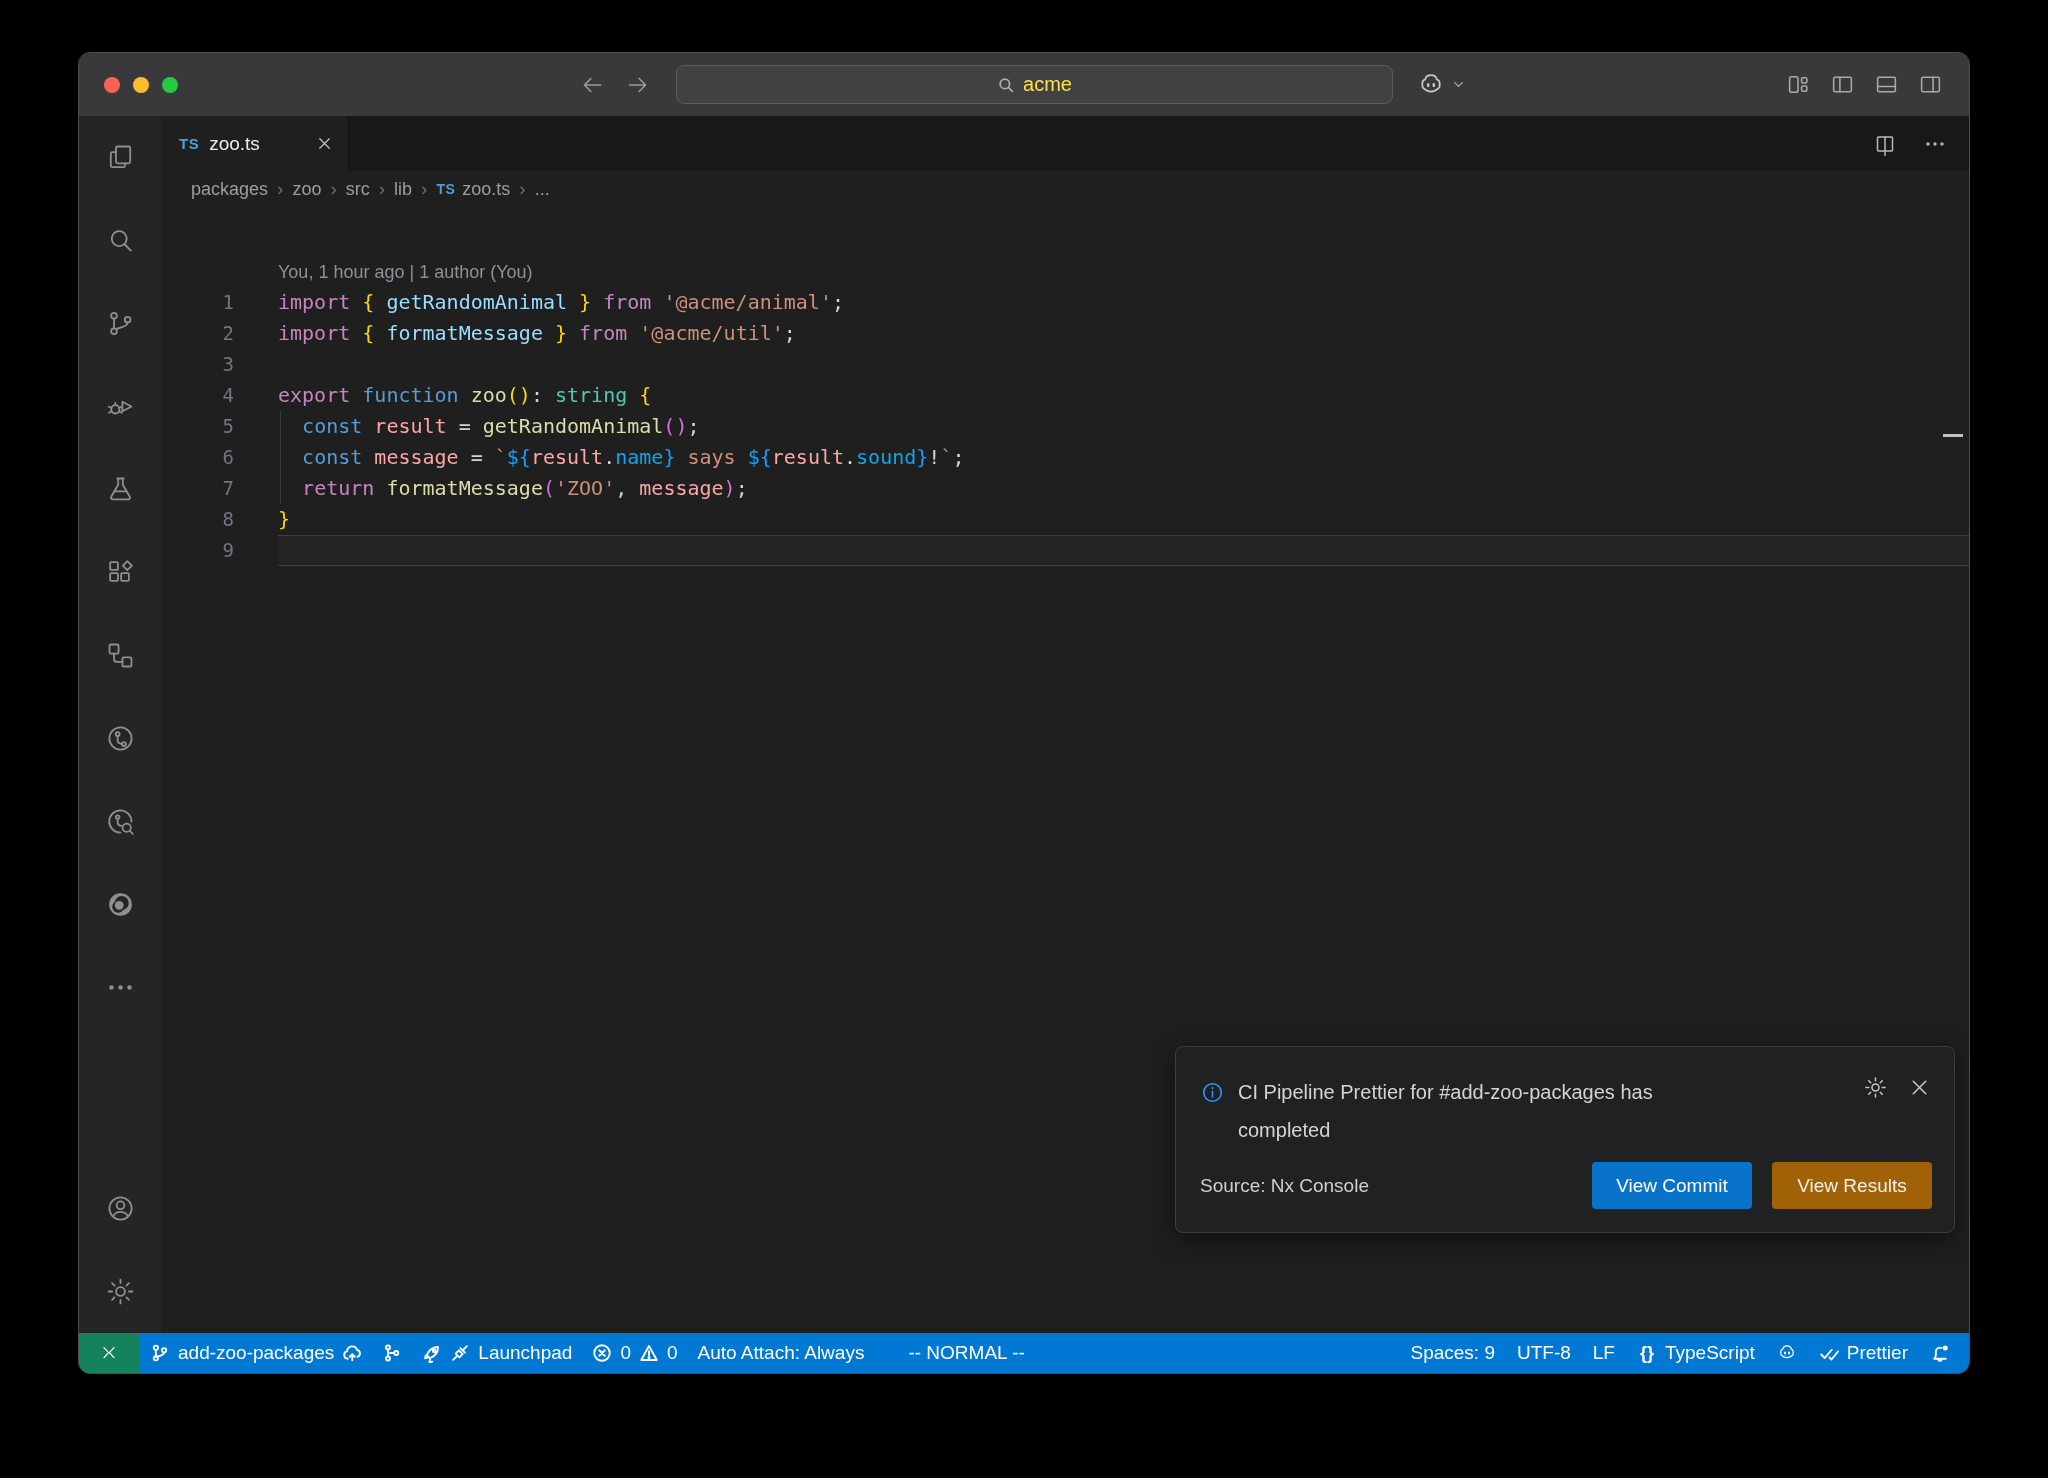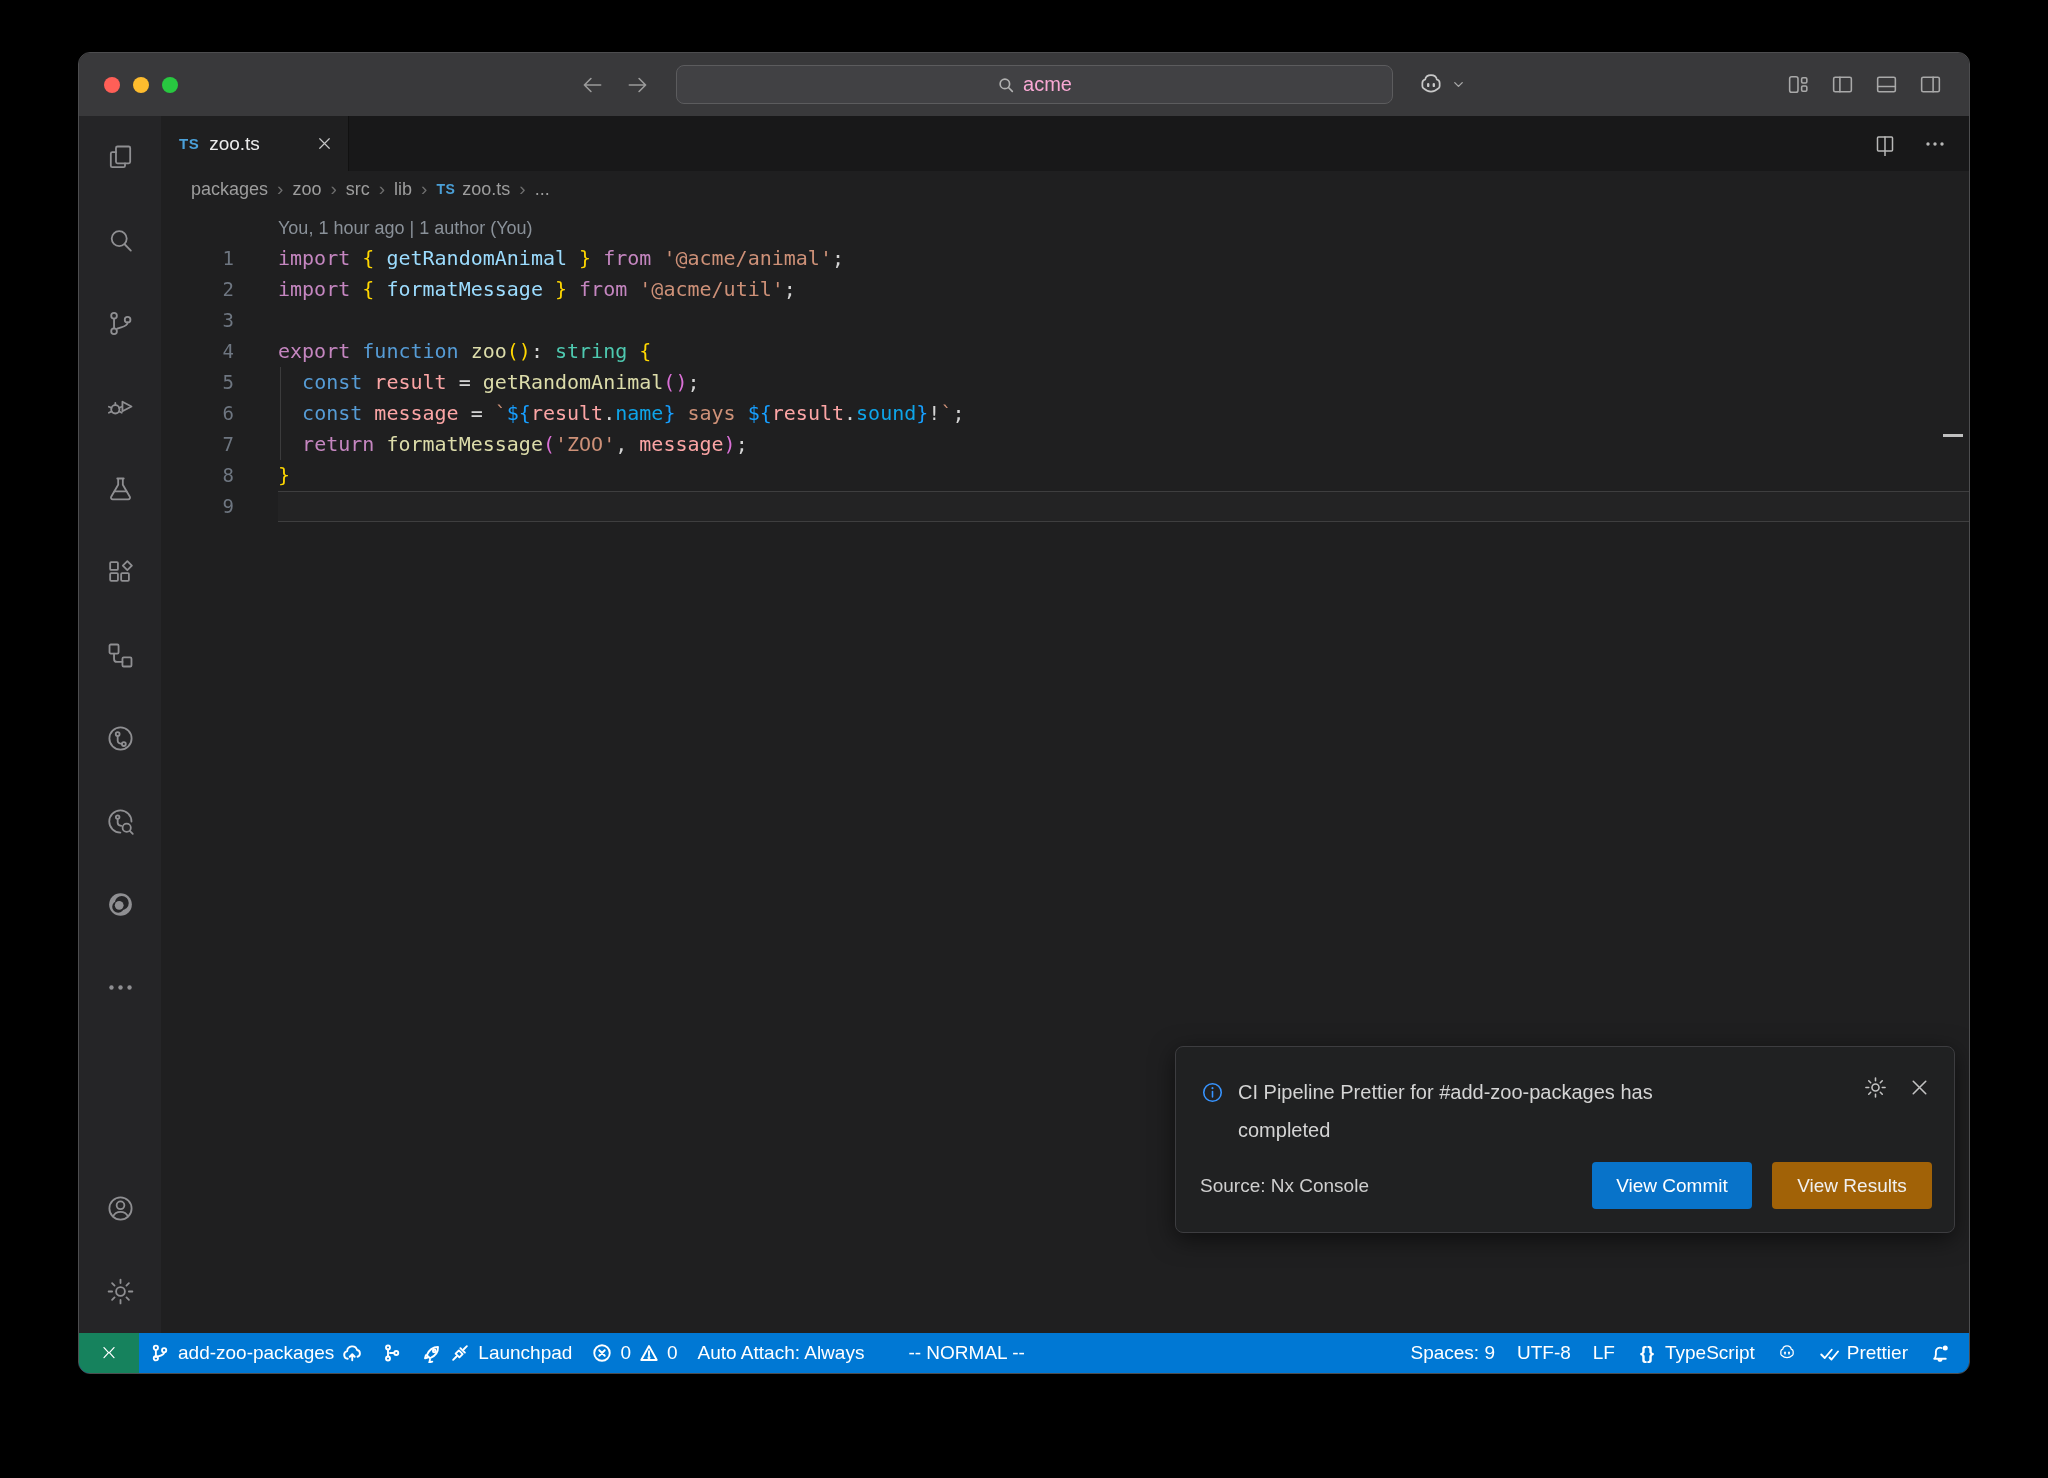--- a/index.html
+++ b/index.html
@@ -10,21 +10,21 @@
 
   
   .titlebar { position:absolute; left:0; top:0; width:100%; height:63px; background:#39393b; }
   .traffic { position:absolute; left:25px; top:0; height:63px; display:flex; align-items:center; gap:13px; }
   .tl { width:16px; height:16px; border-radius:50%; }
   .tl.red{ background:#ff5f57; } .tl.yellow{ background:#febc2e; } .tl.green{ background:#28c840; }
   .navarrows { position:absolute; left:500px; top:0; height:63px; display:flex; align-items:center; gap:20px; color:#9b9b9b; }
   .navarrows .icon { width:26px; height:26px; }
   .searchbox { position:absolute; left:597px; top:12px; width:717px; height:39px; background:#414144;
     border:1px solid #5c5c5e; border-radius:8px; display:flex; align-items:center; justify-content:center;
-    gap:8px; color:#f9a8d4; font-size:20px; }
+    gap:8px; color:#fde047; font-size:20px; }
   .searchbox .icon { width:18px; height:18px; color:#b0b0b0; }
   .copilot-menu { position:absolute; left:1338px; top:0; height:63px; display:flex; align-items:center; gap:6px; color:#c8c8c8; }
   .copilot-menu .cp { width:28px; height:28px; }
   .copilot-menu .chev { width:15px; height:15px; color:#a5a5a5; }
   .layout-controls { position:absolute; right:26px; top:0; height:63px; display:flex; align-items:center; gap:19px; color:#a9a9a9; }
   .layout-controls .icon { width:25px; height:25px; }
 
   
   .main { position:absolute; left:0; top:63px; right:0; bottom:40px; display:flex; }
   .activitybar { width:82px; background:#252527; display:flex; flex-direction:column; align-items:center; flex-shrink:0; }
@@ -43,21 +43,21 @@
   .tab-actions .icon { width:24px; height:24px; }
 
   .breadcrumbs { height:36px; display:flex; align-items:center; padding-left:30px; gap:9px;
     color:#9d9d9d; font-size:18px; background:#1f1f20; }
   .bc-sep { color:#6e6e6e; font-size:19px; }
   .bc-item { display:flex; align-items:center; gap:7px; }
   .bc-item .ts-badge { font-size:14px; }
 
   .code-area { flex:1; position:relative; padding-top:6px; font-family:"DejaVu Sans Mono", monospace; }
   .blame { height:30px; line-height:30px; margin-left:117px; color:#8a9199; font-size:18px;
-    font-family:"Liberation Sans", sans-serif; }
+    font-family:"Liberation Sans", sans-serif;margin-top:44px; }
   .code-line { display:flex; height:31px; line-height:31px; font-size:20px; }
   .gutter { width:73px; text-align:right; color:#6e7681; font-size:19px; flex-shrink:0; }
   .line-text { flex:1; margin-left:44px; white-space:pre; position:relative; }
   .indent-guide { position:absolute; left:2px; top:0; height:100%; border-left:1px solid #3b3b3c; }
   .code-line.current .line-text { background:#232324; border-top:1px solid #3e3e3f; border-bottom:1px solid #3e3e3f; }
   .tk-kwp{color:#c586c0;} .tk-kwb{color:#569cd6;} .tk-imp{color:#9cdcfe;} .tk-v{color:#fca5a5;}
   .tk-p{color:#0ea5e9;} .tk-fn{color:#dcdcaa;} .tk-typ{color:#4ec9b0;} .tk-str{color:#ce9178;}
   .tk-br1{color:#ffd700;} .tk-br2{color:#da70d6;} .tk-br3{color:#179fff;} .tk-pun{color:#d4d4d4;}
   .overview-dash { position:absolute; right:6px; top:227px; width:20px; height:3px; background:#c0c0c0; }
 

